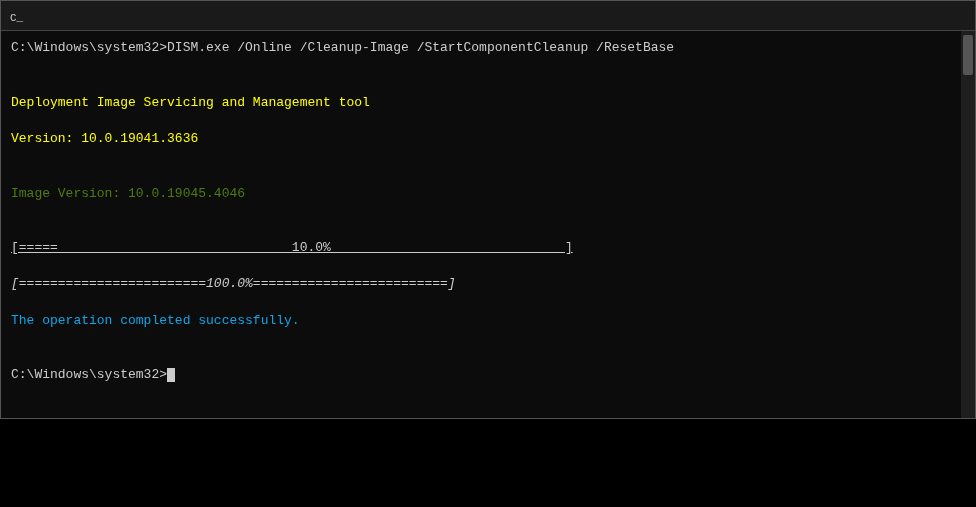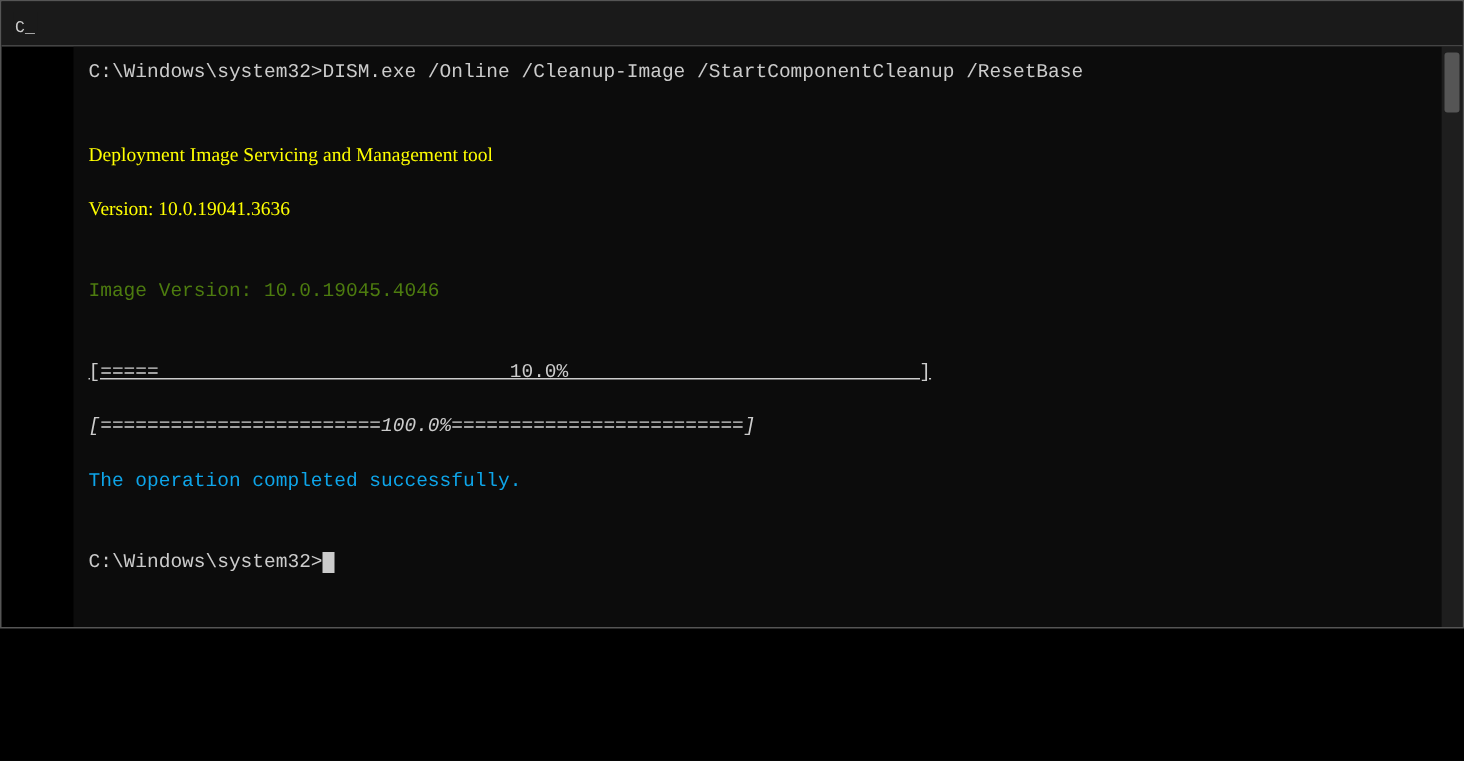--- a/index.html
+++ b/index.html
@@ -101,35 +101,33 @@
       height: 40px;
       background: #555;
       margin-top: 4px;
       border-radius: 2px;
     }
 
     .console-wrapper {
       display: flex;
       flex: 1;
       overflow: hidden;
-      padding-left: 48px;
     }
 
     .line {
       white-space: pre;
       display: block;
     }
 
     .line-command {
       color: #cccccc;
     }
 
     .line-yellow {
       color: #ffff00;
-      font-family: Liberation Serif, serif;
     }
 
     .line-white {
       color: #4d7c0f;
     }
 
     .line-progress-partial {
       color: #cccccc;
       text-decoration: underline;
     }

